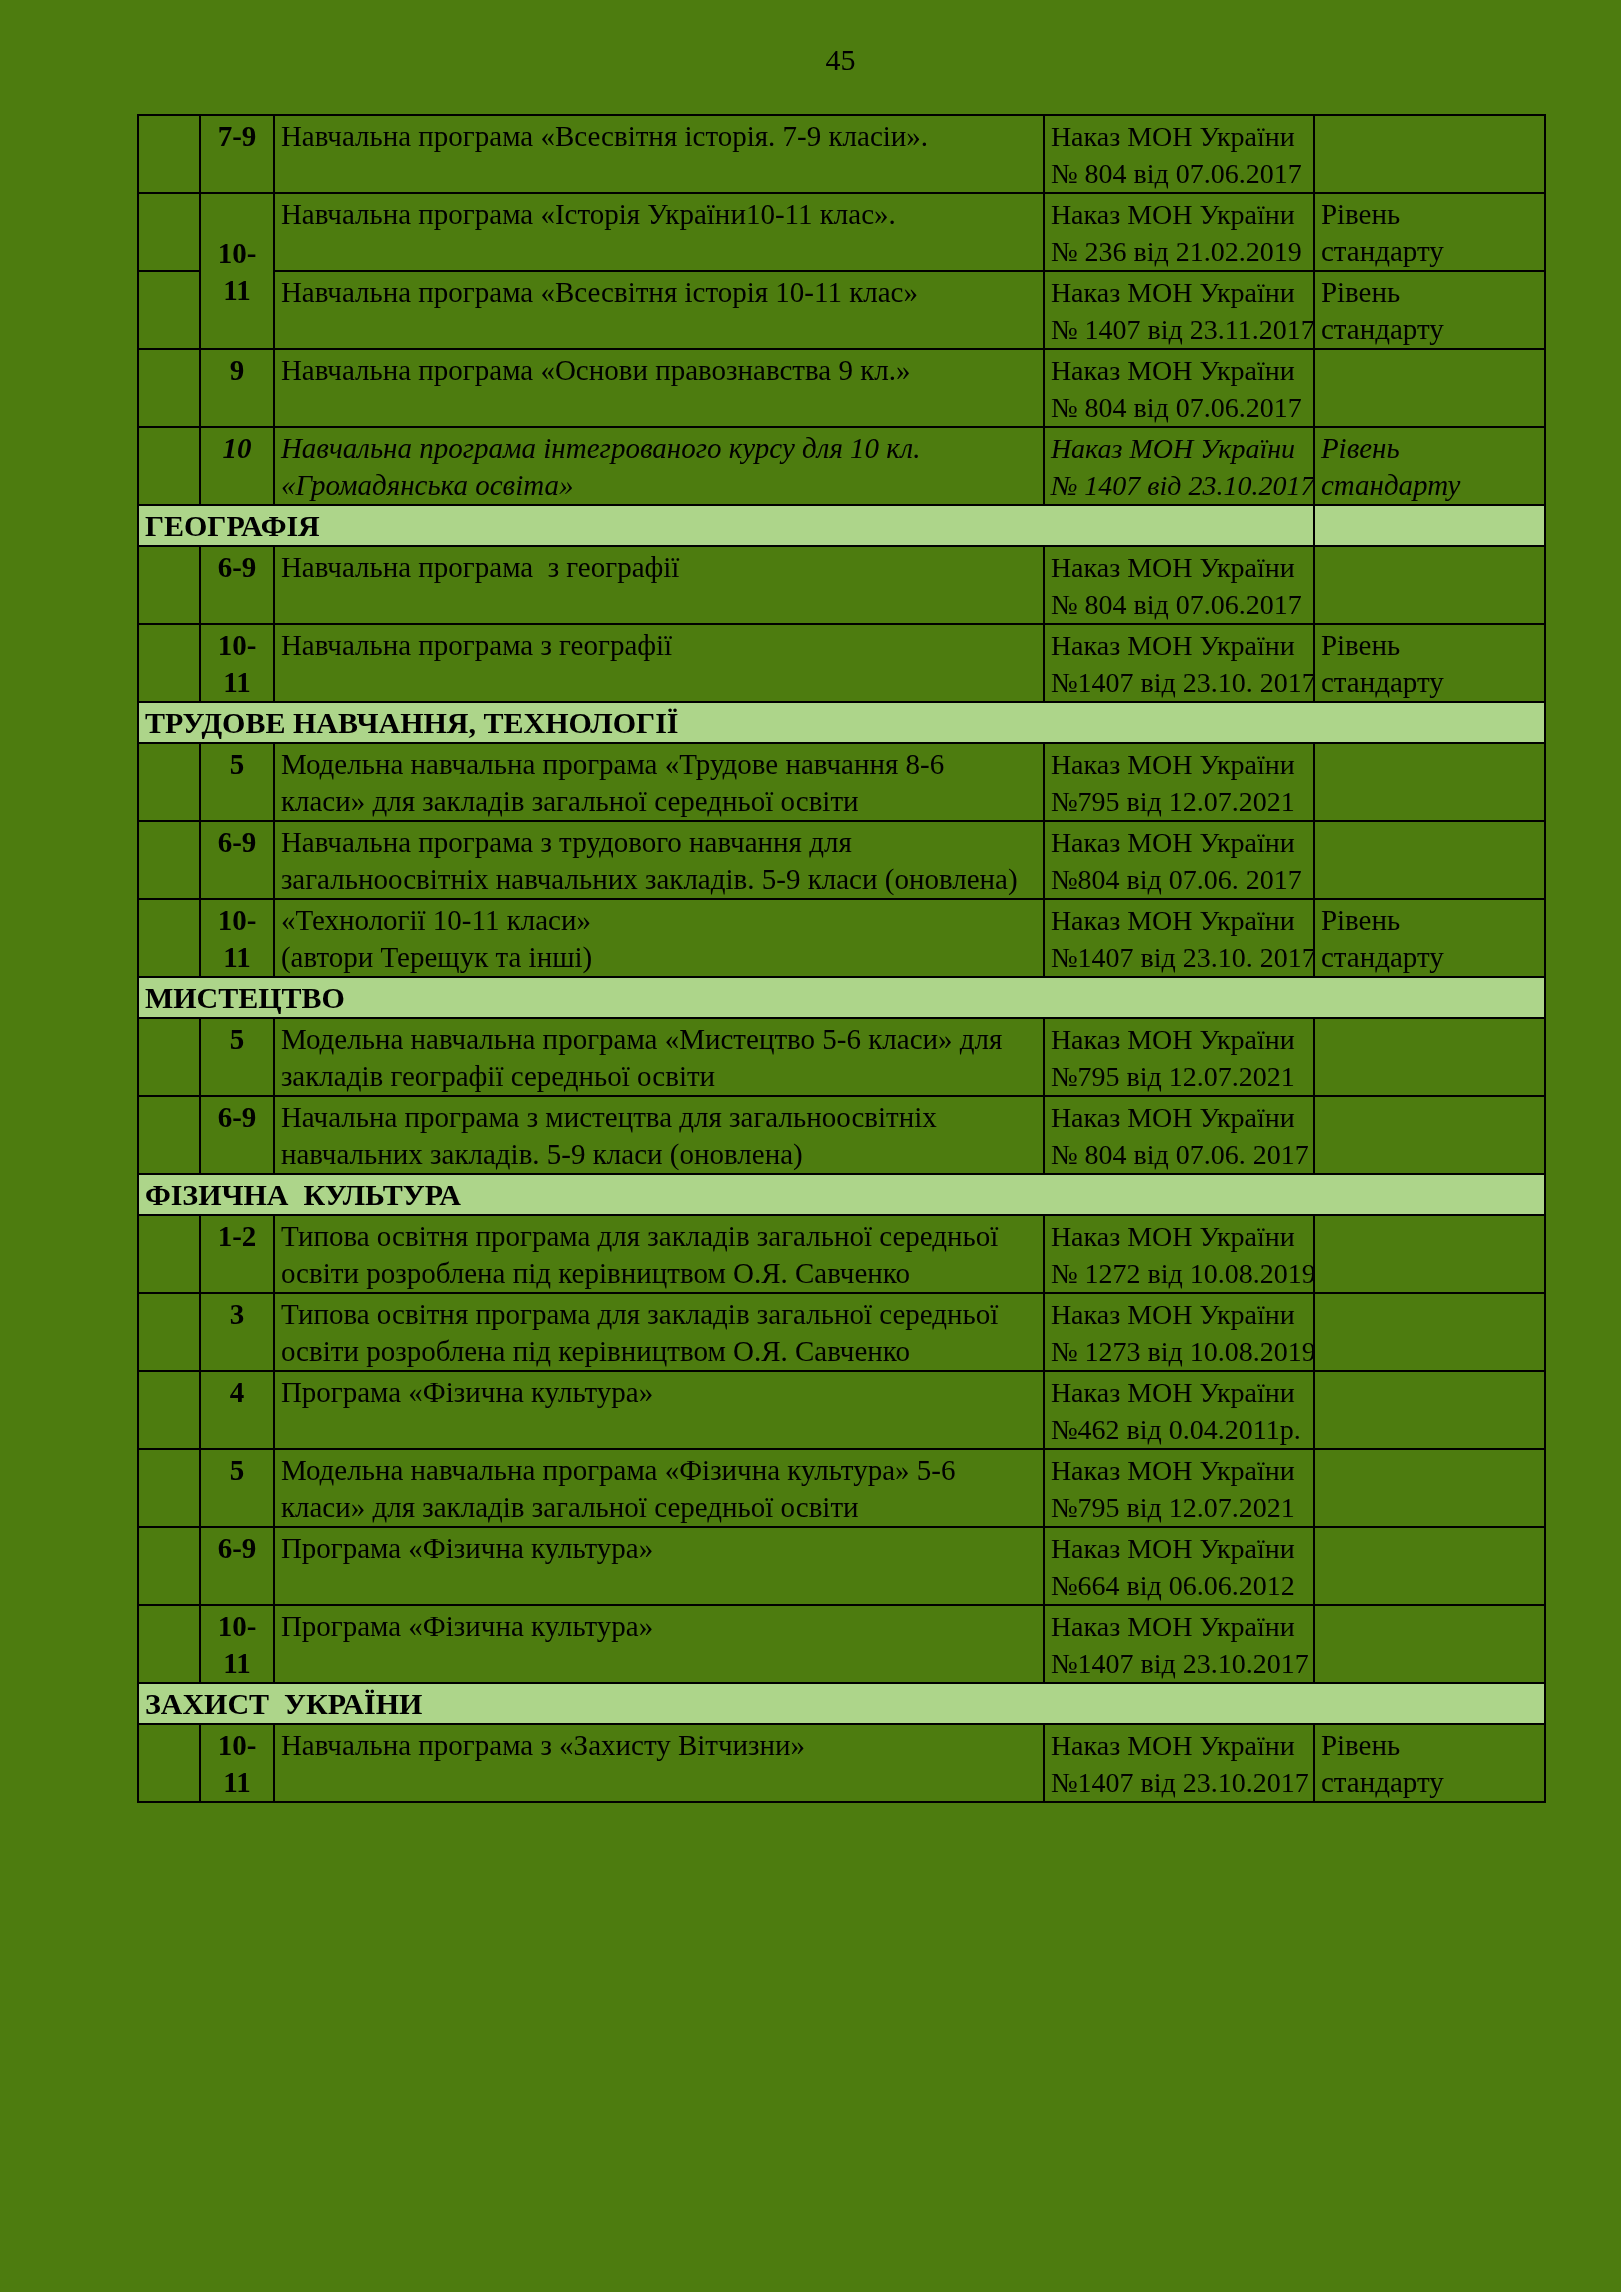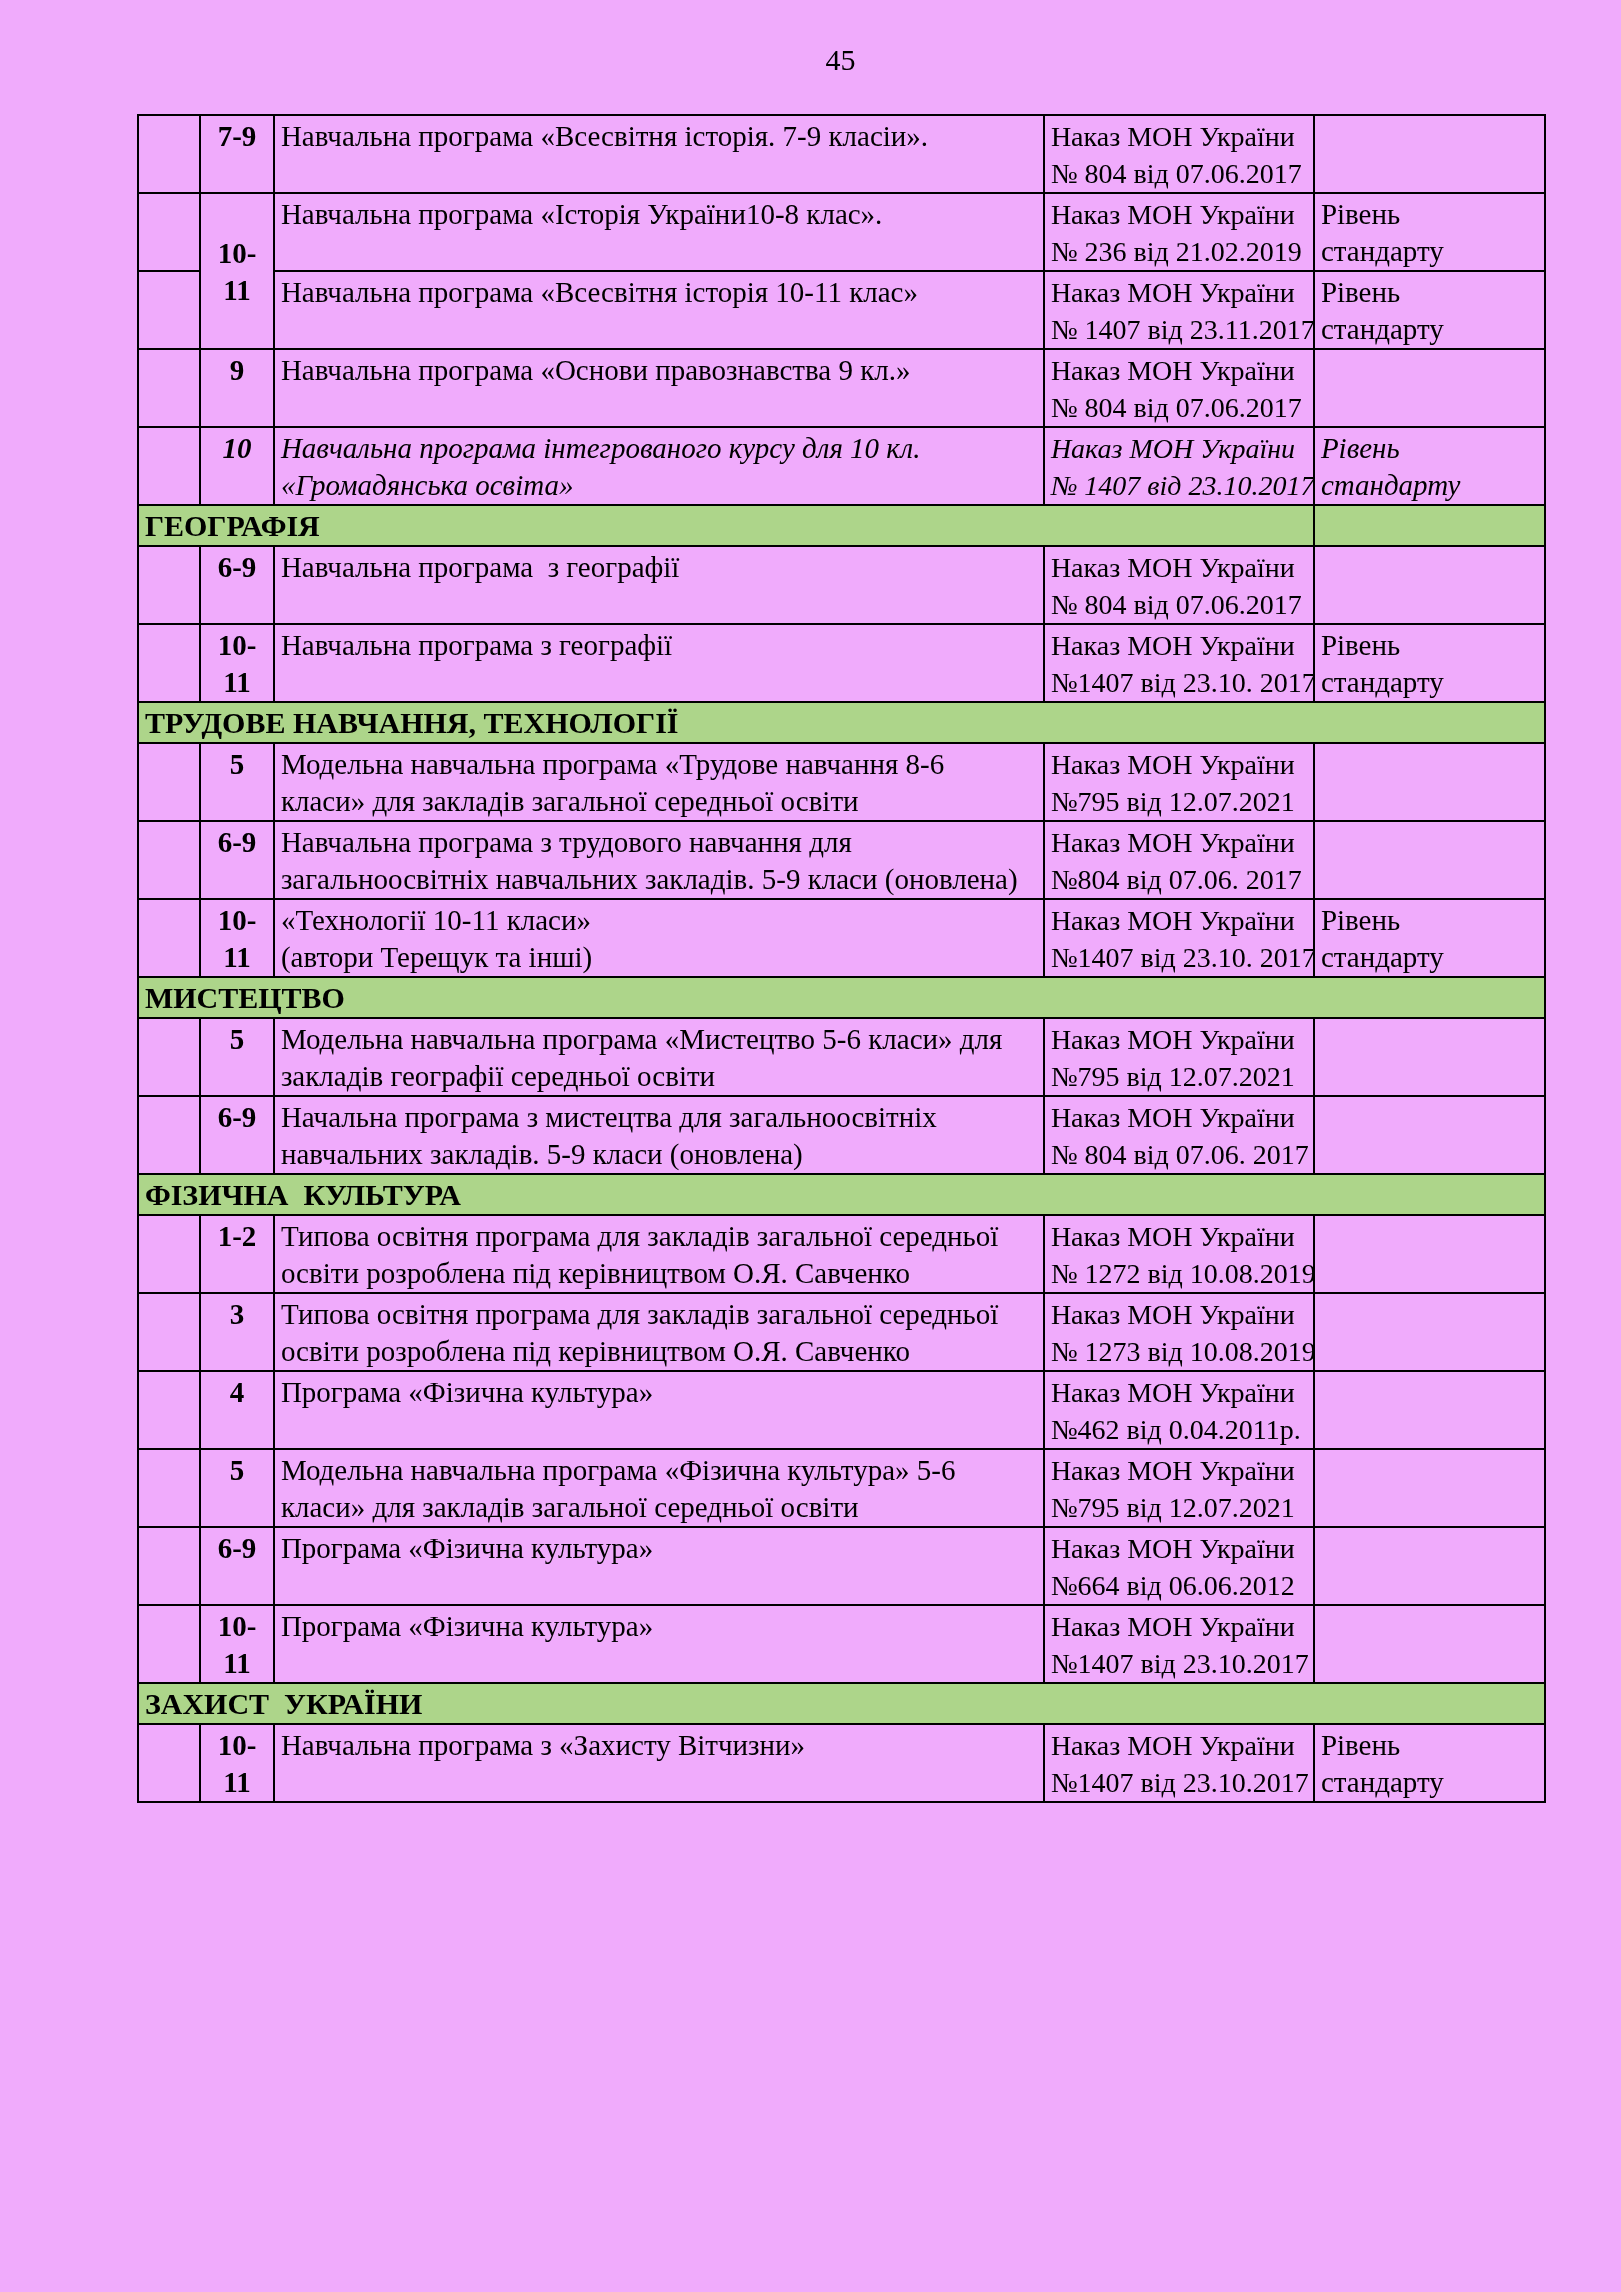--- a/index.html
+++ b/index.html
@@ -1,19 +1,19 @@
 <!DOCTYPE html>
 <html><head>
 <meta charset="utf-8">
 <style>
   html,body{margin:0;padding:0;background:#e8e8e8;}
   .page{
     position:relative;
     width:1621px;height:2293px;
-    background:#f0abfc;
+    background:#4d7c0f;
     font-family:"Liberation Serif","DejaVu Serif",serif;
     color:#000;
     overflow:hidden;
   }
   .page-number{
     position:absolute;
     left:137px;top:43px;width:1407px;
     text-align:center;
     font-size:30px;
   }
@@ -83,21 +83,21 @@
             <div class="txt ord-line">№ 804 від 07.06.2017</div>
           </td>
           <td class="c-level"></td>
         </tr>
         <tr style="height: 71px;">
           <td class="c-blank"></td>
           <td class="c-grade mid" rowspan="2">
             <div class="txt ">10-11</div>
           </td>
           <td class="c-program">
-            <div class="txt ">Навчальна програма «Історія України10-8 клас».</div>
+            <div class="txt ">Навчальна програма «Історія України10-11 клас».</div>
           </td>
           <td class="c-order">
             <div class="txt ord-line">Наказ МОН України</div>
             <div class="txt ord-line">№ 236  від 21.02.2019</div>
           </td>
           <td class="c-level">
             <div class="txt ">Рівень</div>
             <div class="txt ">стандарту</div>
           </td>
         </tr>

